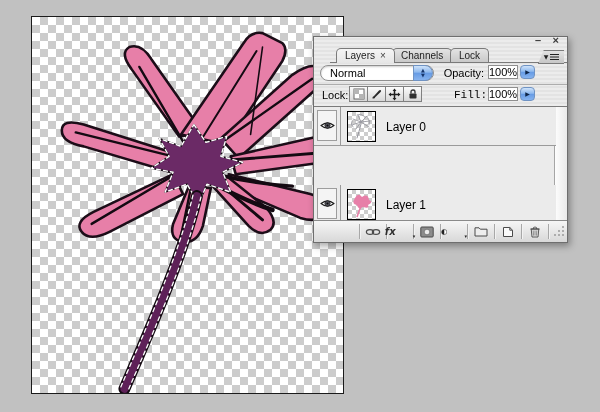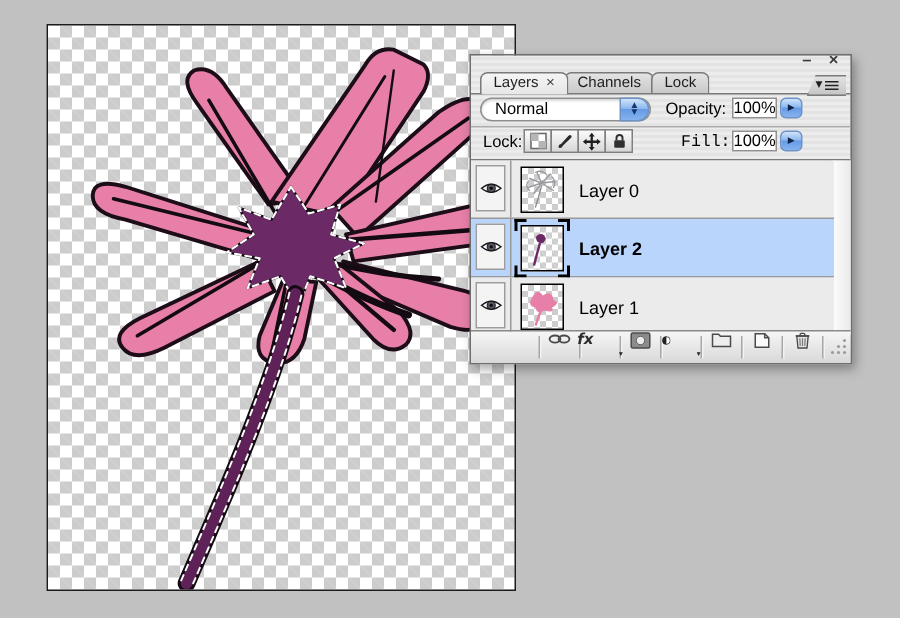--- a/index.html
+++ b/index.html
@@ -29,21 +29,21 @@
     border:1px solid #6e6e6e;
     background:repeating-linear-gradient(0deg,#ececec 0 2px,#e3e3e3 2px 4px);
     box-shadow:2px 3px 7px rgba(0,0,0,.35);
     font-size:11px;color:#000;
   }
   .titlebar{position:absolute;top:0;left:0;right:0;height:10px;}
   .win-btn{position:absolute;top:-3px;font-size:11px;font-weight:bold;color:#3c3c3c;cursor:default;}
   .win-min{right:26px;}
   .win-close{right:8px;}
 
-  .tabrow{position:absolute;top:10px;left:0;right:0;height:15px;border-bottom:1px solid #7a7a7a;}
+  .tabrow{position:absolute;top:10px;left:16px;right:0;height:15px;border-bottom:1px solid #7a7a7a;}
   .tab{
     position:absolute;top:1px;height:14px;box-sizing:border-box;
     border:1px solid #7a7a7a;border-bottom:none;border-radius:5px 5px 0 0;
     background:linear-gradient(#e3e3e3,#c9c9c9);
     font-size:10px;line-height:13px;padding:0 8px;color:#1d1d1d;white-space:nowrap;
   }
   .tab.active{background:linear-gradient(#f5f5f5,#e6e6e6);height:15px;z-index:2;}
   .tab .tab-x{margin-left:5px;color:#444;}
   .flyout{
     position:absolute;right:3px;top:3px;width:25px;height:12px;
@@ -141,21 +141,21 @@
   
   .footer{
     position:absolute;left:0;right:0;bottom:0;height:21px;
     border-top:1px solid #8a8a8a;
     background:linear-gradient(#f6f6f6,#d8d8d8);
     display:flex;align-items:center;
   }
   .foot-spacer{width:45px;height:100%;}
   .foot-sep{width:1px;height:15px;background:#a8a8a8;box-shadow:1px 0 0 #f2f2f2;}
   .foot-btn{
-    width:26px;height:100%;display:flex;justify-content:center;gap:17px;
+    width:26px;height:100%;display:flex;align-items:center;justify-content:center;gap:17px;
     position:relative;
   }
   .fx-label{font-family:"DejaVu Sans",sans-serif;font-style:italic;font-weight:bold;font-size:10px;color:#2e2e2e;}
   .mini-arrow{font-family:"DejaVu Sans",sans-serif;font-size:5px;color:#222;align-self:flex-end;margin-bottom:3px;}
   .grip{margin-left:auto;margin-right:2px;}
 </style>
 </head>
 <body>
 
 <div class="doc-canvas">
@@ -285,45 +285,20 @@
               <path d="M13,10 L10,3 M13,10 L19,4 M13,10 L22,9 M13,10 L21,15 M13,10 L5,7 M13,10 L4,13 M13,10 L8,17"></path>
               <path d="M9,3 Q13,1 16,4 M20,6 Q23,9 21,13 M4,9 Q2,12 5,15"></path>
               <path d="M13,12 Q11,20 9,26" stroke="#8a8a94"></path>
             </g>
           </svg>
         </div>
       </div>
       <div class="layer-name">Layer 0</div>
     </div>
 
-    <div class="layer-row row1 selected">
-      <div class="eye-cell">
-        <div class="eye-well">
-          <svg width="15" height="11" viewBox="0 0 14 10">
-            <path d="M1,5 Q7,0 13,5 Q7,10 1,5 Z" fill="#fafafa" stroke="#1a1a1a" stroke-width="1"></path>
-            <circle cx="7" cy="5" r="2.5" fill="#55555f" stroke="#111" stroke-width="0.6"></circle>
-            <circle cx="7" cy="5" r="1" fill="#0a0a0a"></circle>
-          </svg>
-        </div>
-      </div>
-      <div class="thumb-wrap">
-        <div class="thumb">
-          <svg viewBox="0 0 27 29">
-            <path d="M13,5 L16,8 L14,11 L11,10 L9,7 Z" fill="#6b2a66"></path>
-            <circle cx="12.5" cy="8" r="3" fill="#6b2a66"></circle>
-            <path d="M12,11 Q10,18 8,26" stroke="#6b2a66" stroke-width="1.6" fill="none"></path>
-          </svg>
-        </div>
-        <div class="corner c-tl"></div>
-        <div class="corner c-tr"></div>
-        <div class="corner c-bl"></div>
-        <div class="corner c-br"></div>
-      </div>
-      <div class="layer-name">Layer 2</div>
-    </div>
 
     <div class="layer-row row2">
       <div class="eye-cell">
         <div class="eye-well">
           <svg width="15" height="11" viewBox="0 0 14 10">
             <path d="M1,5 Q7,0 13,5 Q7,10 1,5 Z" fill="#fafafa" stroke="#1a1a1a" stroke-width="1"></path>
             <circle cx="7" cy="5" r="2.5" fill="#55555f" stroke="#111" stroke-width="0.6"></circle>
             <circle cx="7" cy="5" r="1" fill="#0a0a0a"></circle>
           </svg>
         </div>

